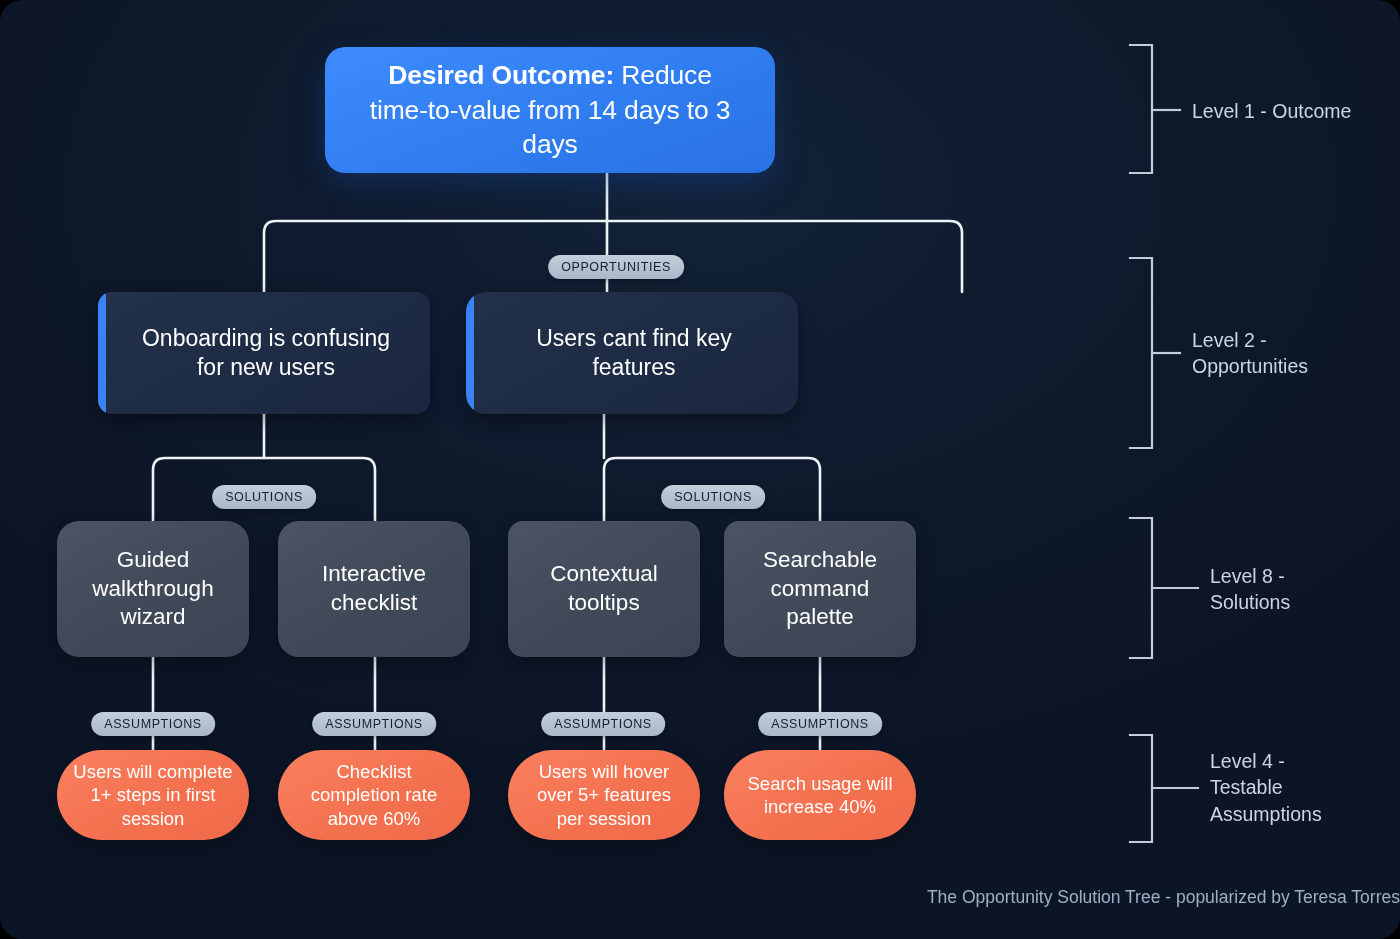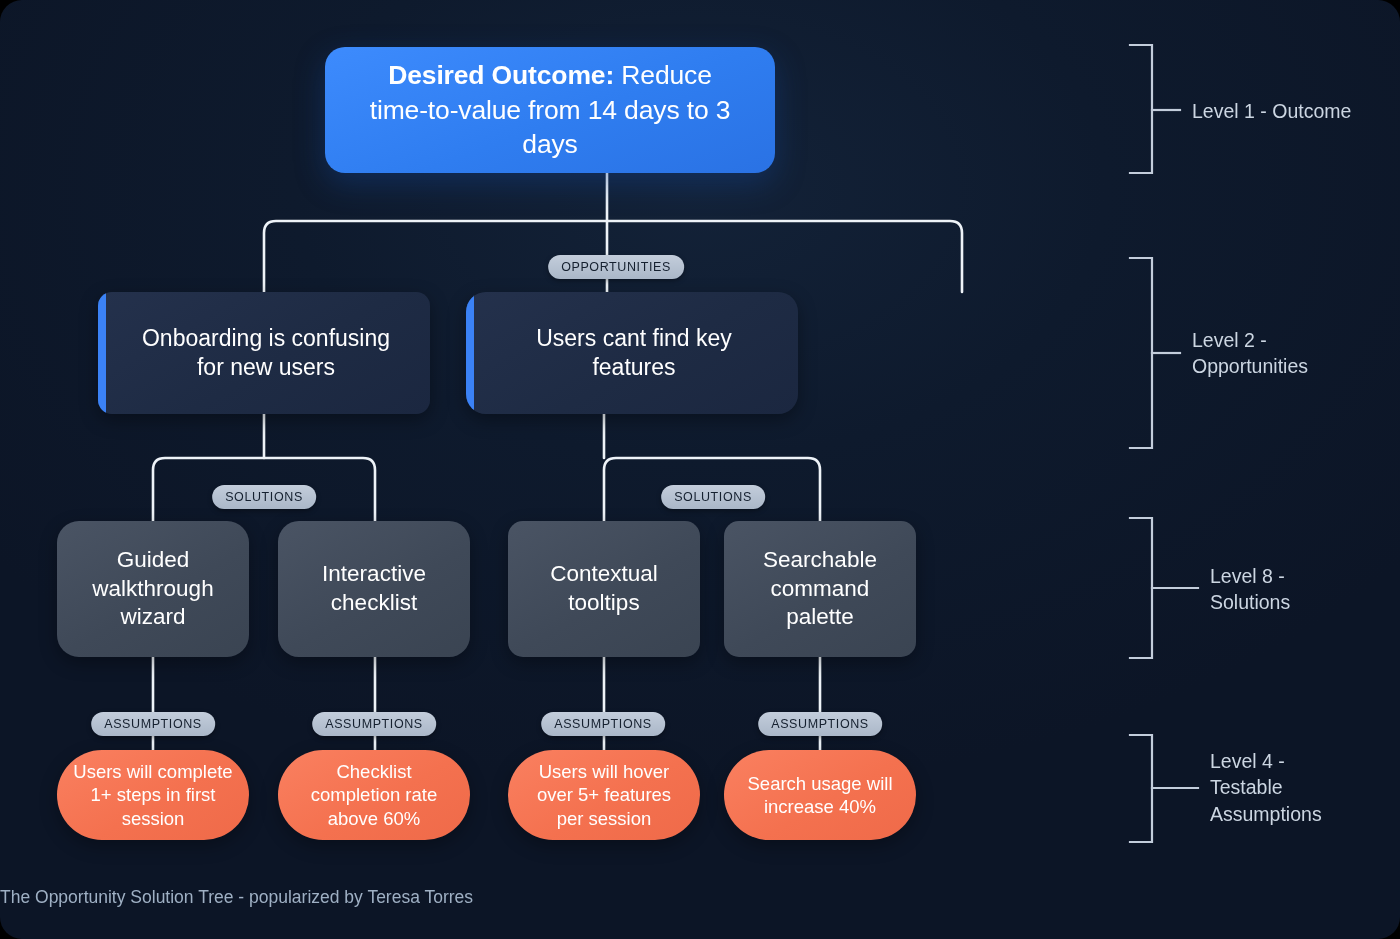--- a/index.html
+++ b/index.html
@@ -180,21 +180,21 @@
   .level-2-label { left: 1192px; top: 327px; }
   .level-3-label { left: 1210px; top: 563px; }
   .level-4-label { left: 1210px; top: 748px; }
 
   
   .footer-caption {
     position: absolute;
     left: 0;
     top: 887px;
     width: 1400px;
-    text-align: left;
+    text-align: right;
     color: #9fb0c4;
     font-size: 17.5px;
   }
 </style>
 </head>
 <body>
 
 <div id="canvas">
 
   <svg id="wires" viewBox="0 0 1400 939" width="1400" height="939">

